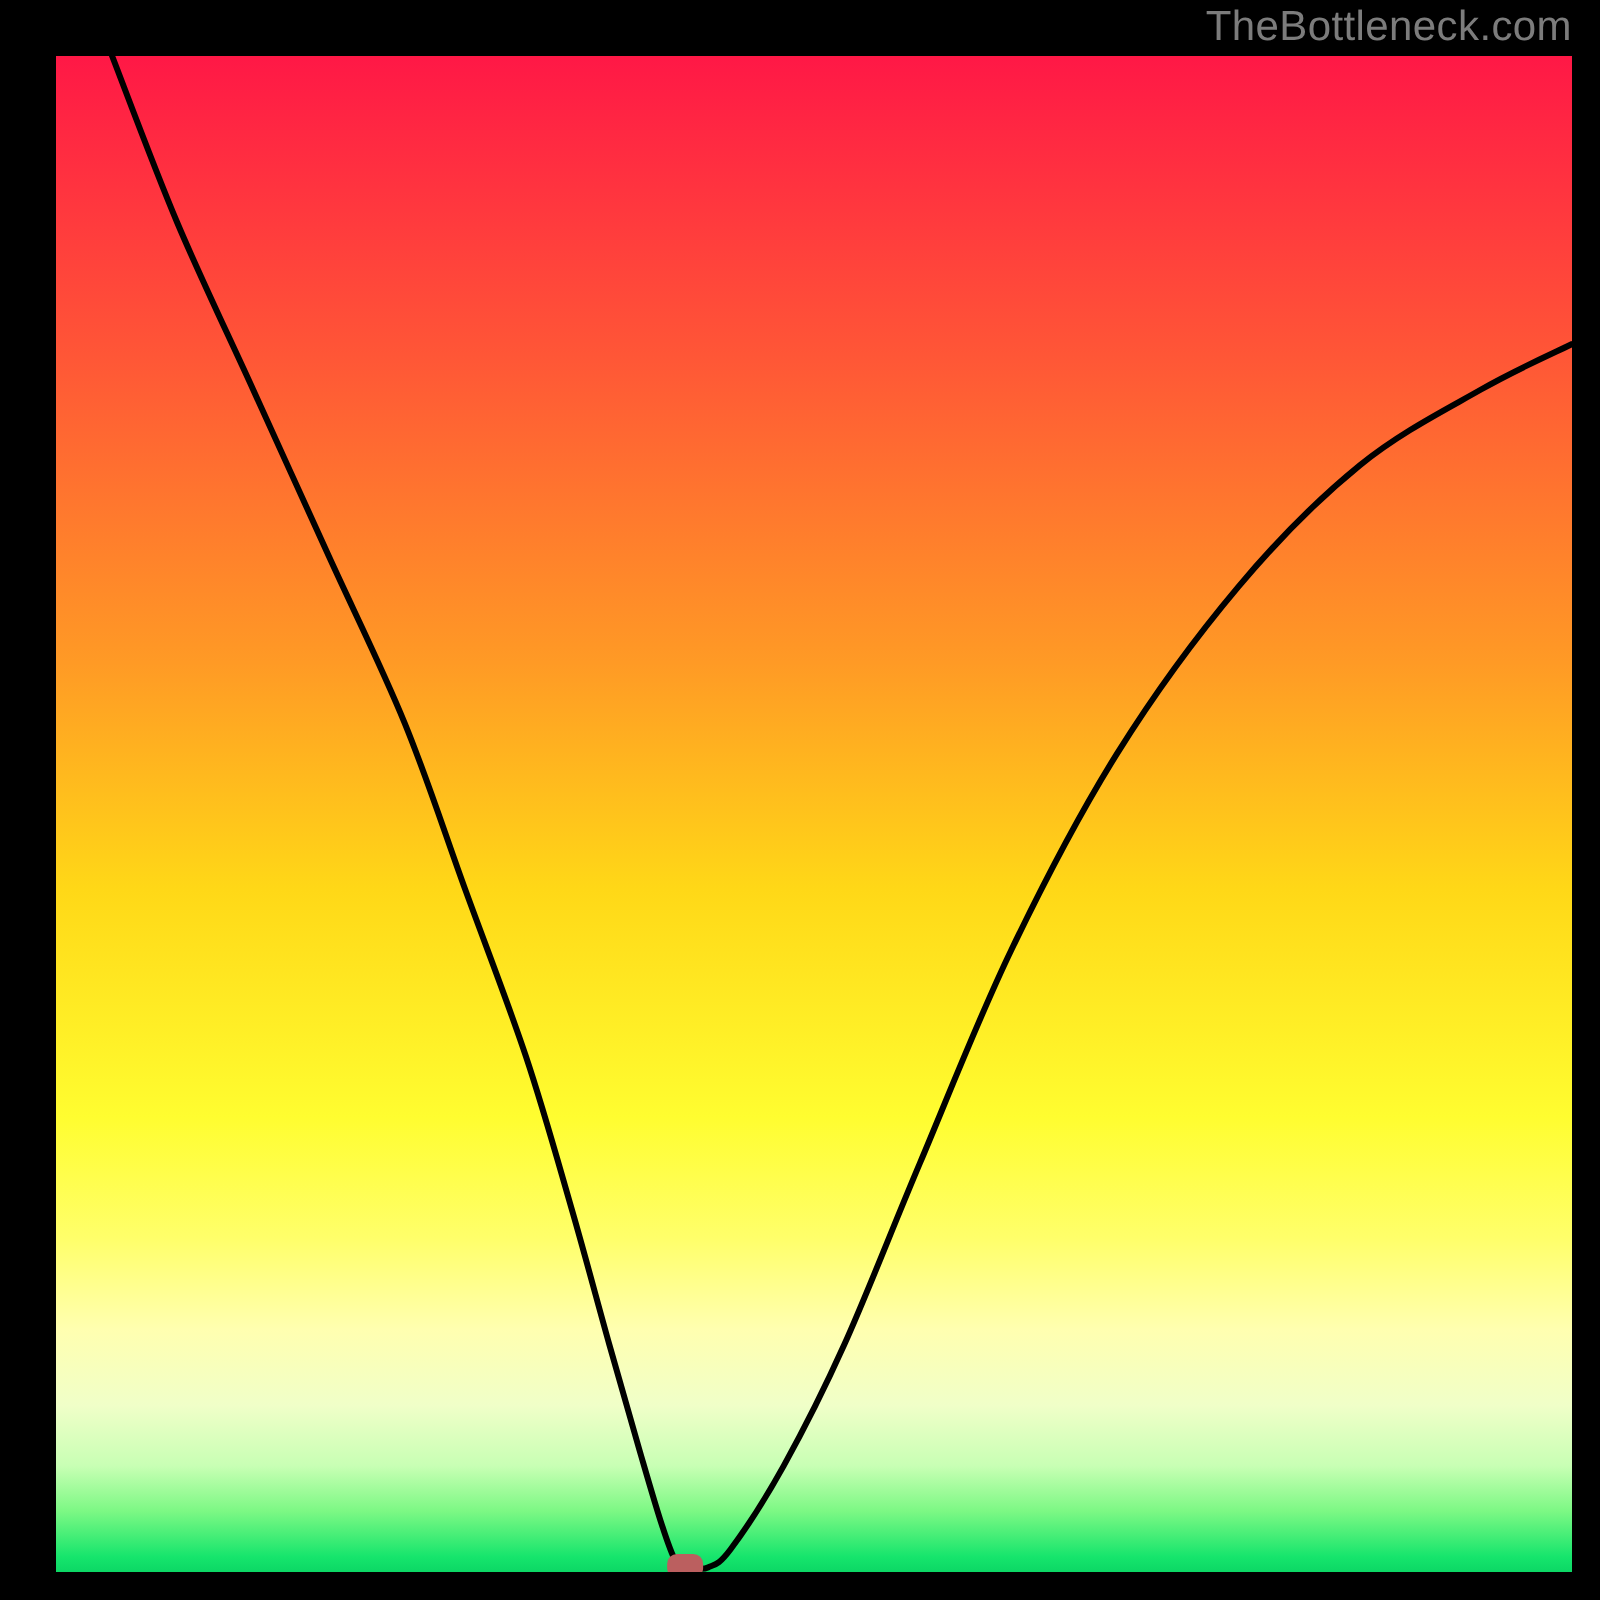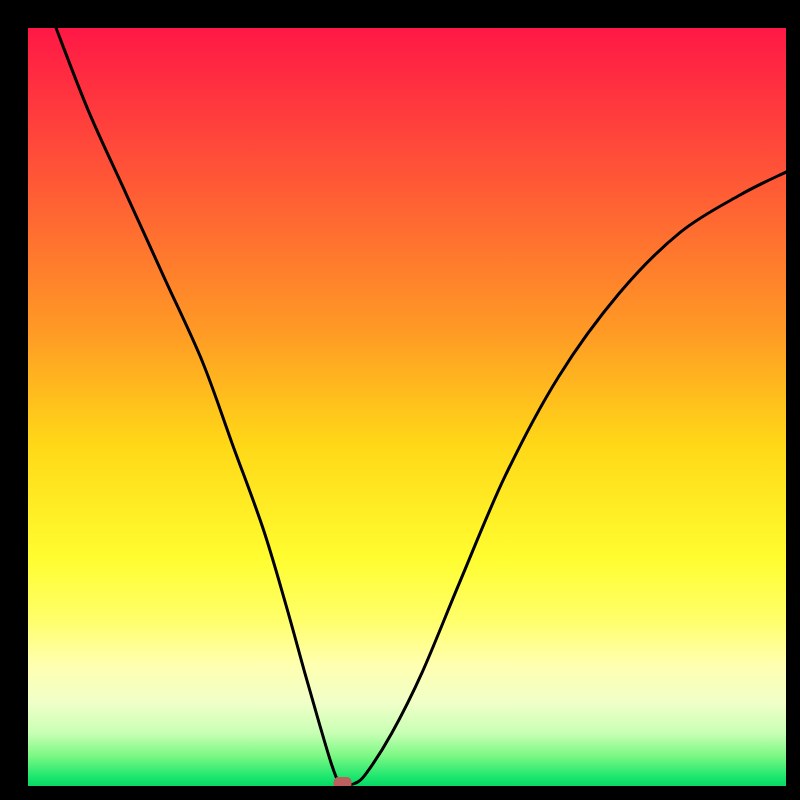--- a/index.html
+++ b/index.html
@@ -44,19 +44,20 @@
   svg.curve {
     position: absolute;
     left: 0; top: 0;
     width: 758px; height: 758px;
   }
 </style>
 </head>
 <body>
 
 <div class="frame">
+  <div class="watermark">TheBottleneck.com</div>
   <div class="plot">
     <svg class="curve" viewBox="0 0 758 758" preserveAspectRatio="none">
       <path fill="none" stroke="#000" stroke-width="3" stroke-linejoin="round" stroke-linecap="round" d="M 28.05 0.00 C 33.48 13.90, 48.89 55.59, 60.64 83.38 C 72.39 111.17, 85.91 138.97, 98.54 166.76 C 111.17 194.55, 123.81 222.35, 136.44 250.14 C 149.07 277.93, 162.97 305.73, 174.34 333.52 C 185.71 361.31, 194.55 389.11, 204.66 416.90 C 214.77 444.69, 226.14 473.75, 234.98 500.28 C 243.82 526.81, 250.77 552.08, 257.72 576.08 C 264.67 600.08, 270.99 624.09, 276.67 644.30 C 282.36 664.51, 287.41 682.20, 291.83 697.36 C 296.25 712.52, 300.04 725.78, 303.20 735.26 C 306.36 744.74, 308.25 750.80, 310.78 754.21 C 313.31 757.62, 315.83 755.47, 318.36 755.73 C 320.89 755.98, 322.78 757.24, 325.94 755.73 C 329.10 754.21, 330.99 755.09, 337.31 746.63 C 343.63 738.17, 354.36 722.00, 363.84 704.94 C 373.31 687.88, 382.79 669.57, 394.16 644.30 C 405.53 619.03, 418.16 586.19, 432.06 553.34 C 445.96 520.49, 461.12 481.33, 477.54 447.22 C 493.96 413.11, 511.65 379.00, 530.60 348.68 C 549.55 318.36, 571.03 289.30, 591.24 265.30 C 611.45 241.30, 631.67 221.08, 651.88 204.66 C 672.09 188.24, 694.83 176.87, 712.52 166.76 C 730.21 156.65, 750.42 147.81, 758.00 144.02"></path>
       <rect rx="5" ry="5" x="305.57" y="748.97" width="18" height="12" fill="#bb5f5f"></rect>
     </svg>
   </div>
 </div>
 
 </body></html>

